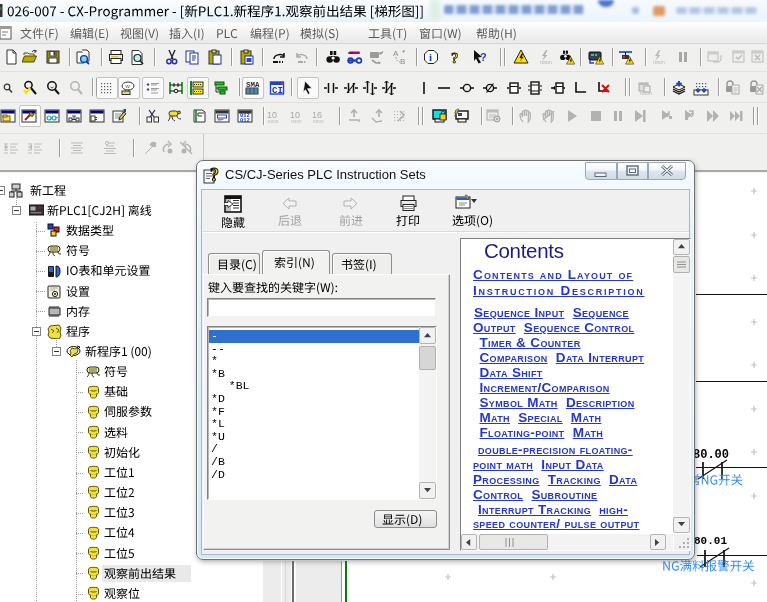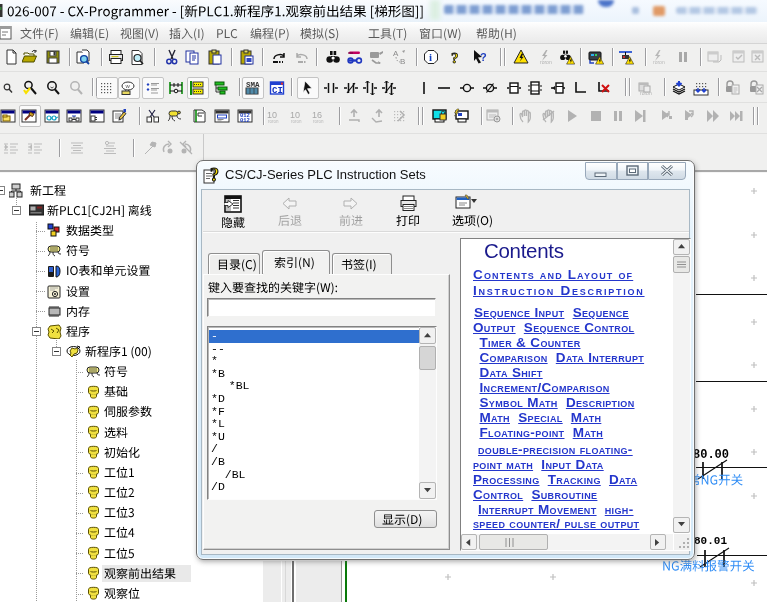--- a/index.html
+++ b/index.html
@@ -1167,21 +1167,20 @@
 <div style="height:12.6px;line-height:12.6px;padding-left:2px;white-space:pre">--</div>
 <div style="height:12.6px;line-height:12.6px;padding-left:2px;white-space:pre">*</div>
 <div style="height:12.6px;line-height:12.6px;padding-left:2px;white-space:pre">*B</div>
 <div style="height:12.6px;line-height:12.6px;padding-left:6px;white-space:pre">  *BL</div>
 <div style="height:12.6px;line-height:12.6px;padding-left:2px;white-space:pre">*D</div>
 <div style="height:12.6px;line-height:12.6px;padding-left:2px;white-space:pre">*F</div>
 <div style="height:12.6px;line-height:12.6px;padding-left:2px;white-space:pre">*L</div>
 <div style="height:12.6px;line-height:12.6px;padding-left:2px;white-space:pre">*U</div>
 <div style="height:12.6px;line-height:12.6px;padding-left:2px;white-space:pre">/</div>
 <div style="height:12.6px;line-height:12.6px;padding-left:2px;white-space:pre">/B</div>
-<div style="height:12.6px;line-height:12.6px;padding-left:2px;white-space:pre">  /BL</div>
 <div style="height:12.6px;line-height:12.6px;padding-left:2px;white-space:pre">/D</div>
 </div>
 <div style="position:absolute;left:419px;top:327px;width:17px;height:172px;background:#f3f3f3"></div>
 <div style="position:absolute;left:419px;top:327px;width:17px;height:17px;background:#f1f1f1;border:1px solid #b4b4b4;border-radius:2px"></div>
 <svg style="position:absolute;left:424px;top:333px" width="7" height="7" viewBox="0 0 7 7">
     <path d="M0 4.2 L3.5 0 L7 4.2 Z" fill="#404040"></path>
   </svg>
 <div style="position:absolute;left:419px;top:346px;width:17px;height:24px;background:#d6d6d6;border:1px solid #b0b0b0;border-radius:2px"></div>
 <div style="position:absolute;left:419px;top:482px;width:17px;height:17px;background:#f1f1f1;border:1px solid #b4b4b4;border-radius:2px"></div>
 <svg style="position:absolute;left:424px;top:488px" width="7" height="7" viewBox="0 0 7 7">
@@ -1204,21 +1203,21 @@
 <div class="ln" style="top:350.9px;left:479.5px;"><span class="lk">Comparison</span>&nbsp;&nbsp;<span class="lk">Data Interrupt</span></div>
 <div class="ln" style="top:366.0px;left:479.5px;"><span class="lk">Data Shift</span></div>
 <div class="ln" style="top:381.1px;left:479.5px;"><span class="lk">Increment/Comparison</span></div>
 <div class="ln" style="top:396.2px;left:479.5px;"><span class="lk">Symbol Math</span>&nbsp;&nbsp;<span class="lk">Description</span></div>
 <div class="ln" style="top:411.3px;left:479.5px;"><span class="lk">Math</span>&nbsp;&nbsp;<span class="lk">Special</span>&nbsp;&nbsp;<span class="lk">Math</span></div>
 <div class="ln" style="top:426.4px;left:479.5px;"><span class="lk">Floating-point</span>&nbsp;&nbsp;<span class="lk">Math</span></div>
 <div class="ln" style="top:443.1px;left:478px;"><span class="lk">double-precision floating-</span></div>
 <div class="ln" style="top:458.1px;left:473px;"><span class="lk">point math</span>&nbsp;&nbsp;<span class="lk">Input Data</span></div>
 <div class="ln" style="top:472.8px;left:473px;"><span class="lk">Processing</span>&nbsp;&nbsp;<span class="lk">Tracking</span>&nbsp;&nbsp;<span class="lk">Data</span></div>
 <div class="ln" style="top:487.5px;left:473px;"><span class="lk">Control</span>&nbsp;&nbsp;<span class="lk">Subroutine</span></div>
-<div class="ln" style="top:502.5px;left:478px;"><span class="lk">Interrupt Movement</span>&nbsp;&nbsp;<span class="lk">high-</span></div>
+<div class="ln" style="top:502.5px;left:478px;"><span class="lk">Interrupt Tracking</span>&nbsp;&nbsp;<span class="lk">high-</span></div>
 <div class="ln" style="top:517.2px;left:473px;"><span class="lk">speed counter/ pulse output</span></div>
 <div style="position:absolute;left:673px;top:239px;width:17px;height:294px;background:#f3f3f3"></div>
 <div style="position:absolute;left:673px;top:239px;width:17px;height:16px;background:#f1f1f1;border:1px solid #b4b4b4;border-radius:2px"></div>
 <svg style="position:absolute;left:678px;top:244px" width="7" height="7" viewBox="0 0 7 7">
     <path d="M0 4.2 L3.5 0 L7 4.2 Z" fill="#404040"></path>
   </svg>
 <div style="position:absolute;left:673px;top:256px;width:17px;height:17px;background:#e8e8e6;border:1px solid #b0b0b0;border-radius:2px"></div>
 <svg style="position:absolute;left:677px;top:261px" width="9" height="7" viewBox="0 0 9 7">
     <path d="M0 1h9M0 3.5h9M0 6h9" stroke="#909090"></path>
   </svg>

